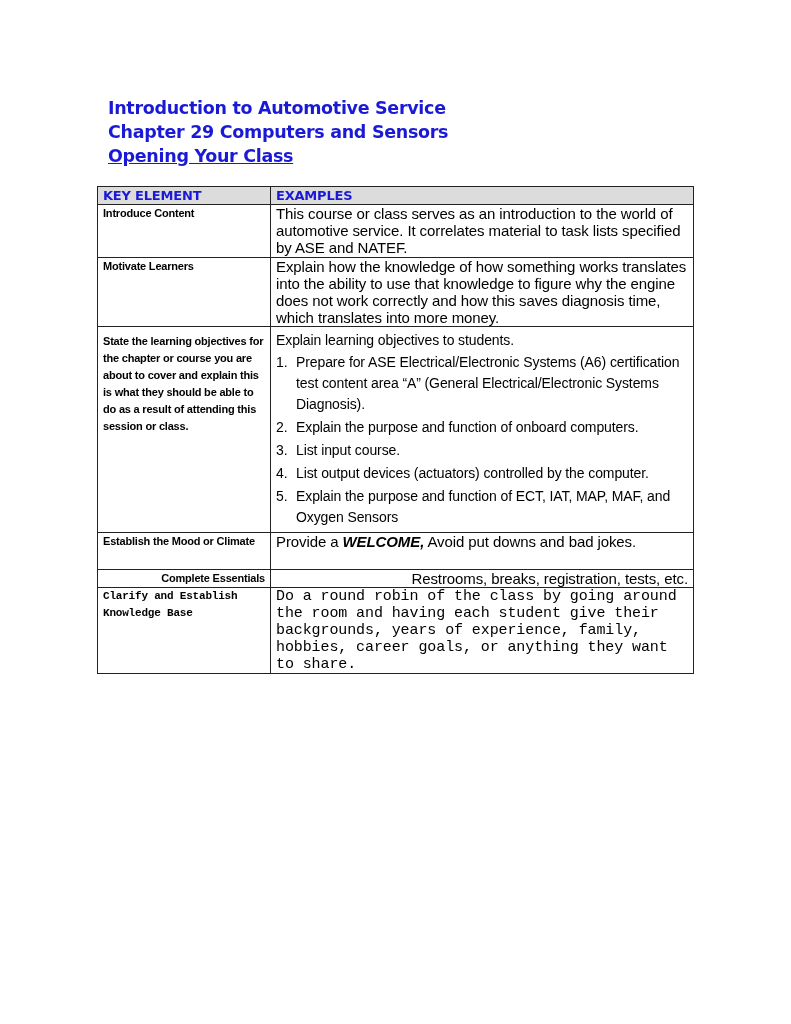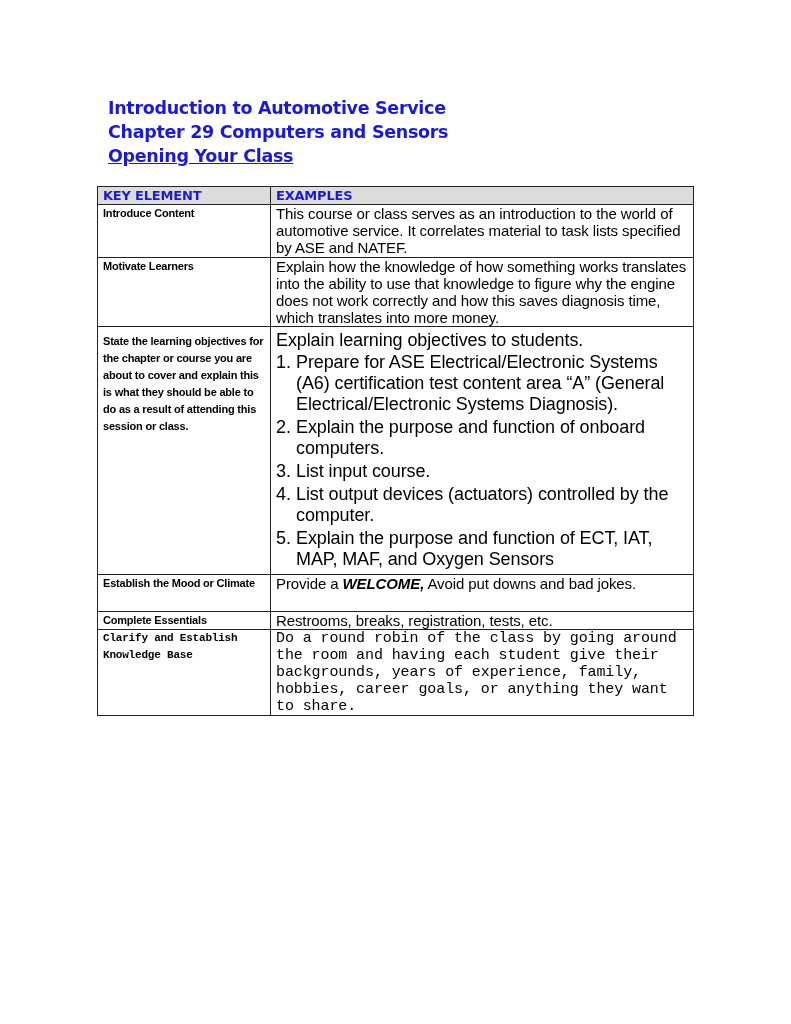--- a/index.html
+++ b/index.html
@@ -62,21 +62,21 @@
       font-size: 11px;
       line-height: 17px;
       letter-spacing: -0.2px;
     }
     td.ex {
       font-size: 15px;
       line-height: 17px;
       letter-spacing: -0.1px;
     }
     td.ex.large {
-      font-size: 18px;
+      font-size: 14px;
       line-height: 21px;
       padding-top: 3px;
       padding-bottom: 2px;
     }
     .obj-list {
       margin: 1px 0 0 0;
       padding: 0;
       list-style: none;
     }
     .obj-list li {
@@ -88,21 +88,21 @@
       flex: 0 0 20px;
     }
     .obj-list .txt { flex: 1; }
     .em-welcome {
       font-weight: bold;
       font-style: italic;
     }
     tr.r-intro td { height: 52px; }
     tr.r-motivate td { height: 68px; }
     tr.r-mood td { height: 36px; }
-    tr.r-essentials td { height: 16px; }
+    tr.r-essentials td { height: 16px; text-align: right; }
     tr.r-clarify td { height: 52px; font-family: Liberation Mono, monospace; }
   </style>
 </head>
 <body>
 
 <div class="titles">
   <div>Introduction to Automotive Service</div>
   <div>Chapter 29 Computers and Sensors</div>
   <div class="underline">Opening Your Class</div>
 </div>

